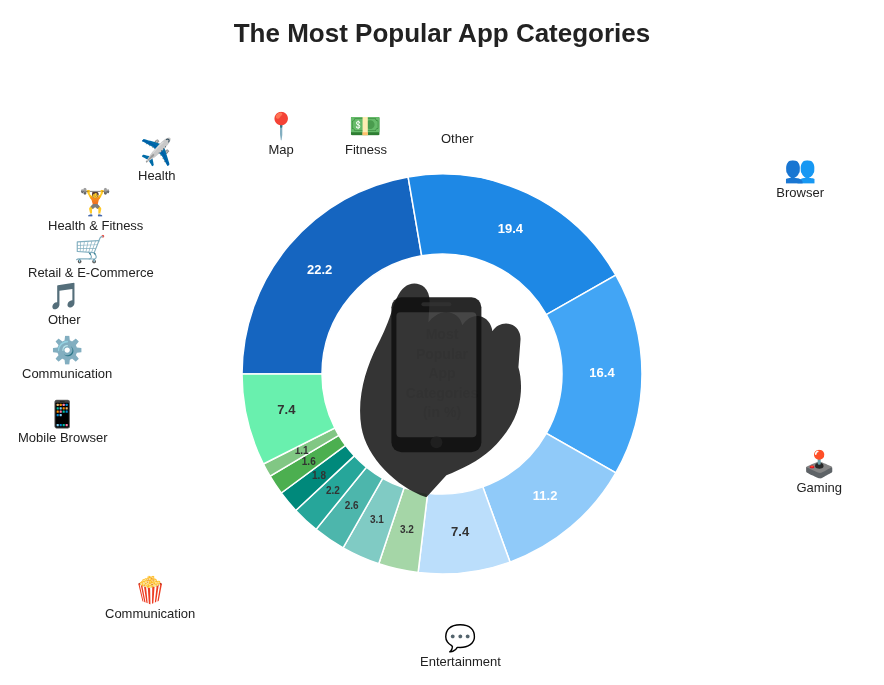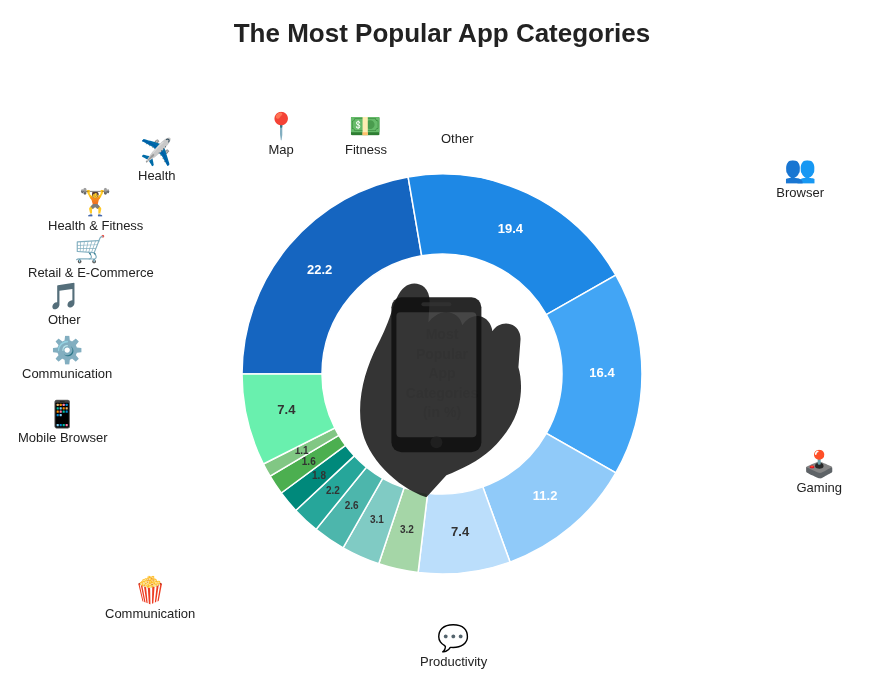--- a/index.html
+++ b/index.html
@@ -148,21 +148,21 @@
     <span>Browser</span>
   </div>
 
   <div class="label" style="right:42px; top:390px;">
     <span class="icon">🕹️</span>
     <span>Gaming</span>
   </div>
 
   <div class="label" style="left:420px; bottom:20px;">
     <span class="icon">💬</span>
-    <span>Productivity</span>
+    <span>Entertainment</span>
   </div>
 
   <div class="label" style="left:105px; bottom:68px;">
     <span class="icon">🍿</span>
     <span>Communication</span>
   </div>
 
   <div class="label" style="left:18px; top:340px;">
     <span class="icon">📱</span>
     <span>Mobile Browser</span>

